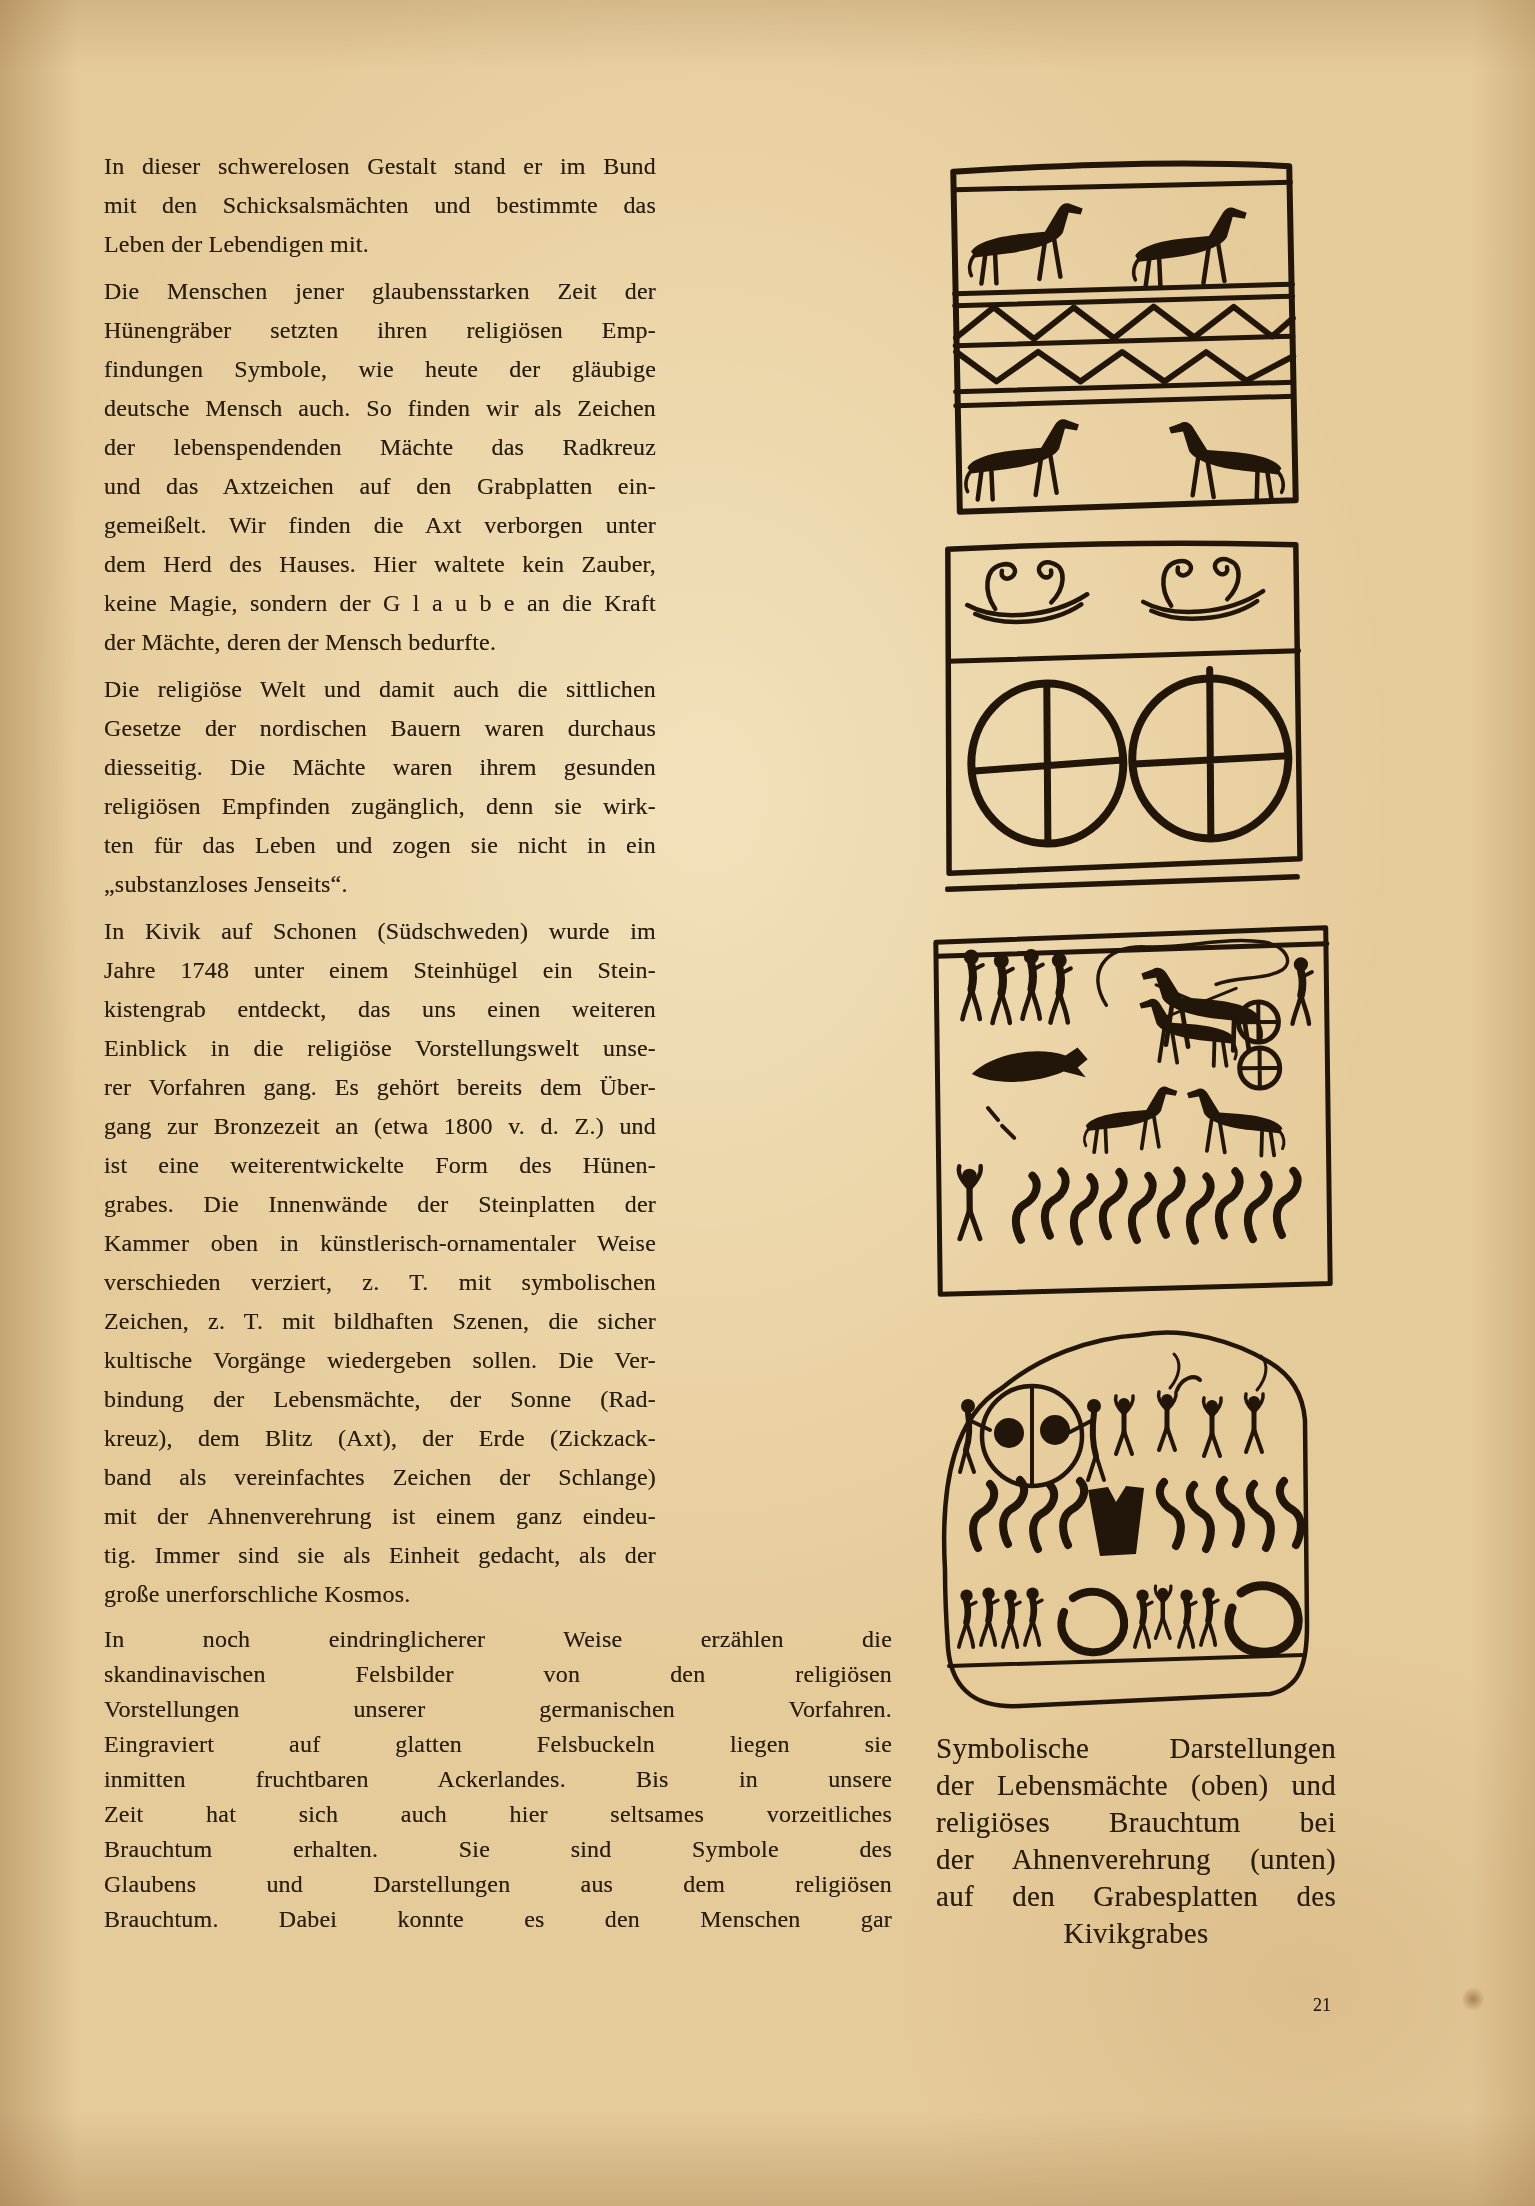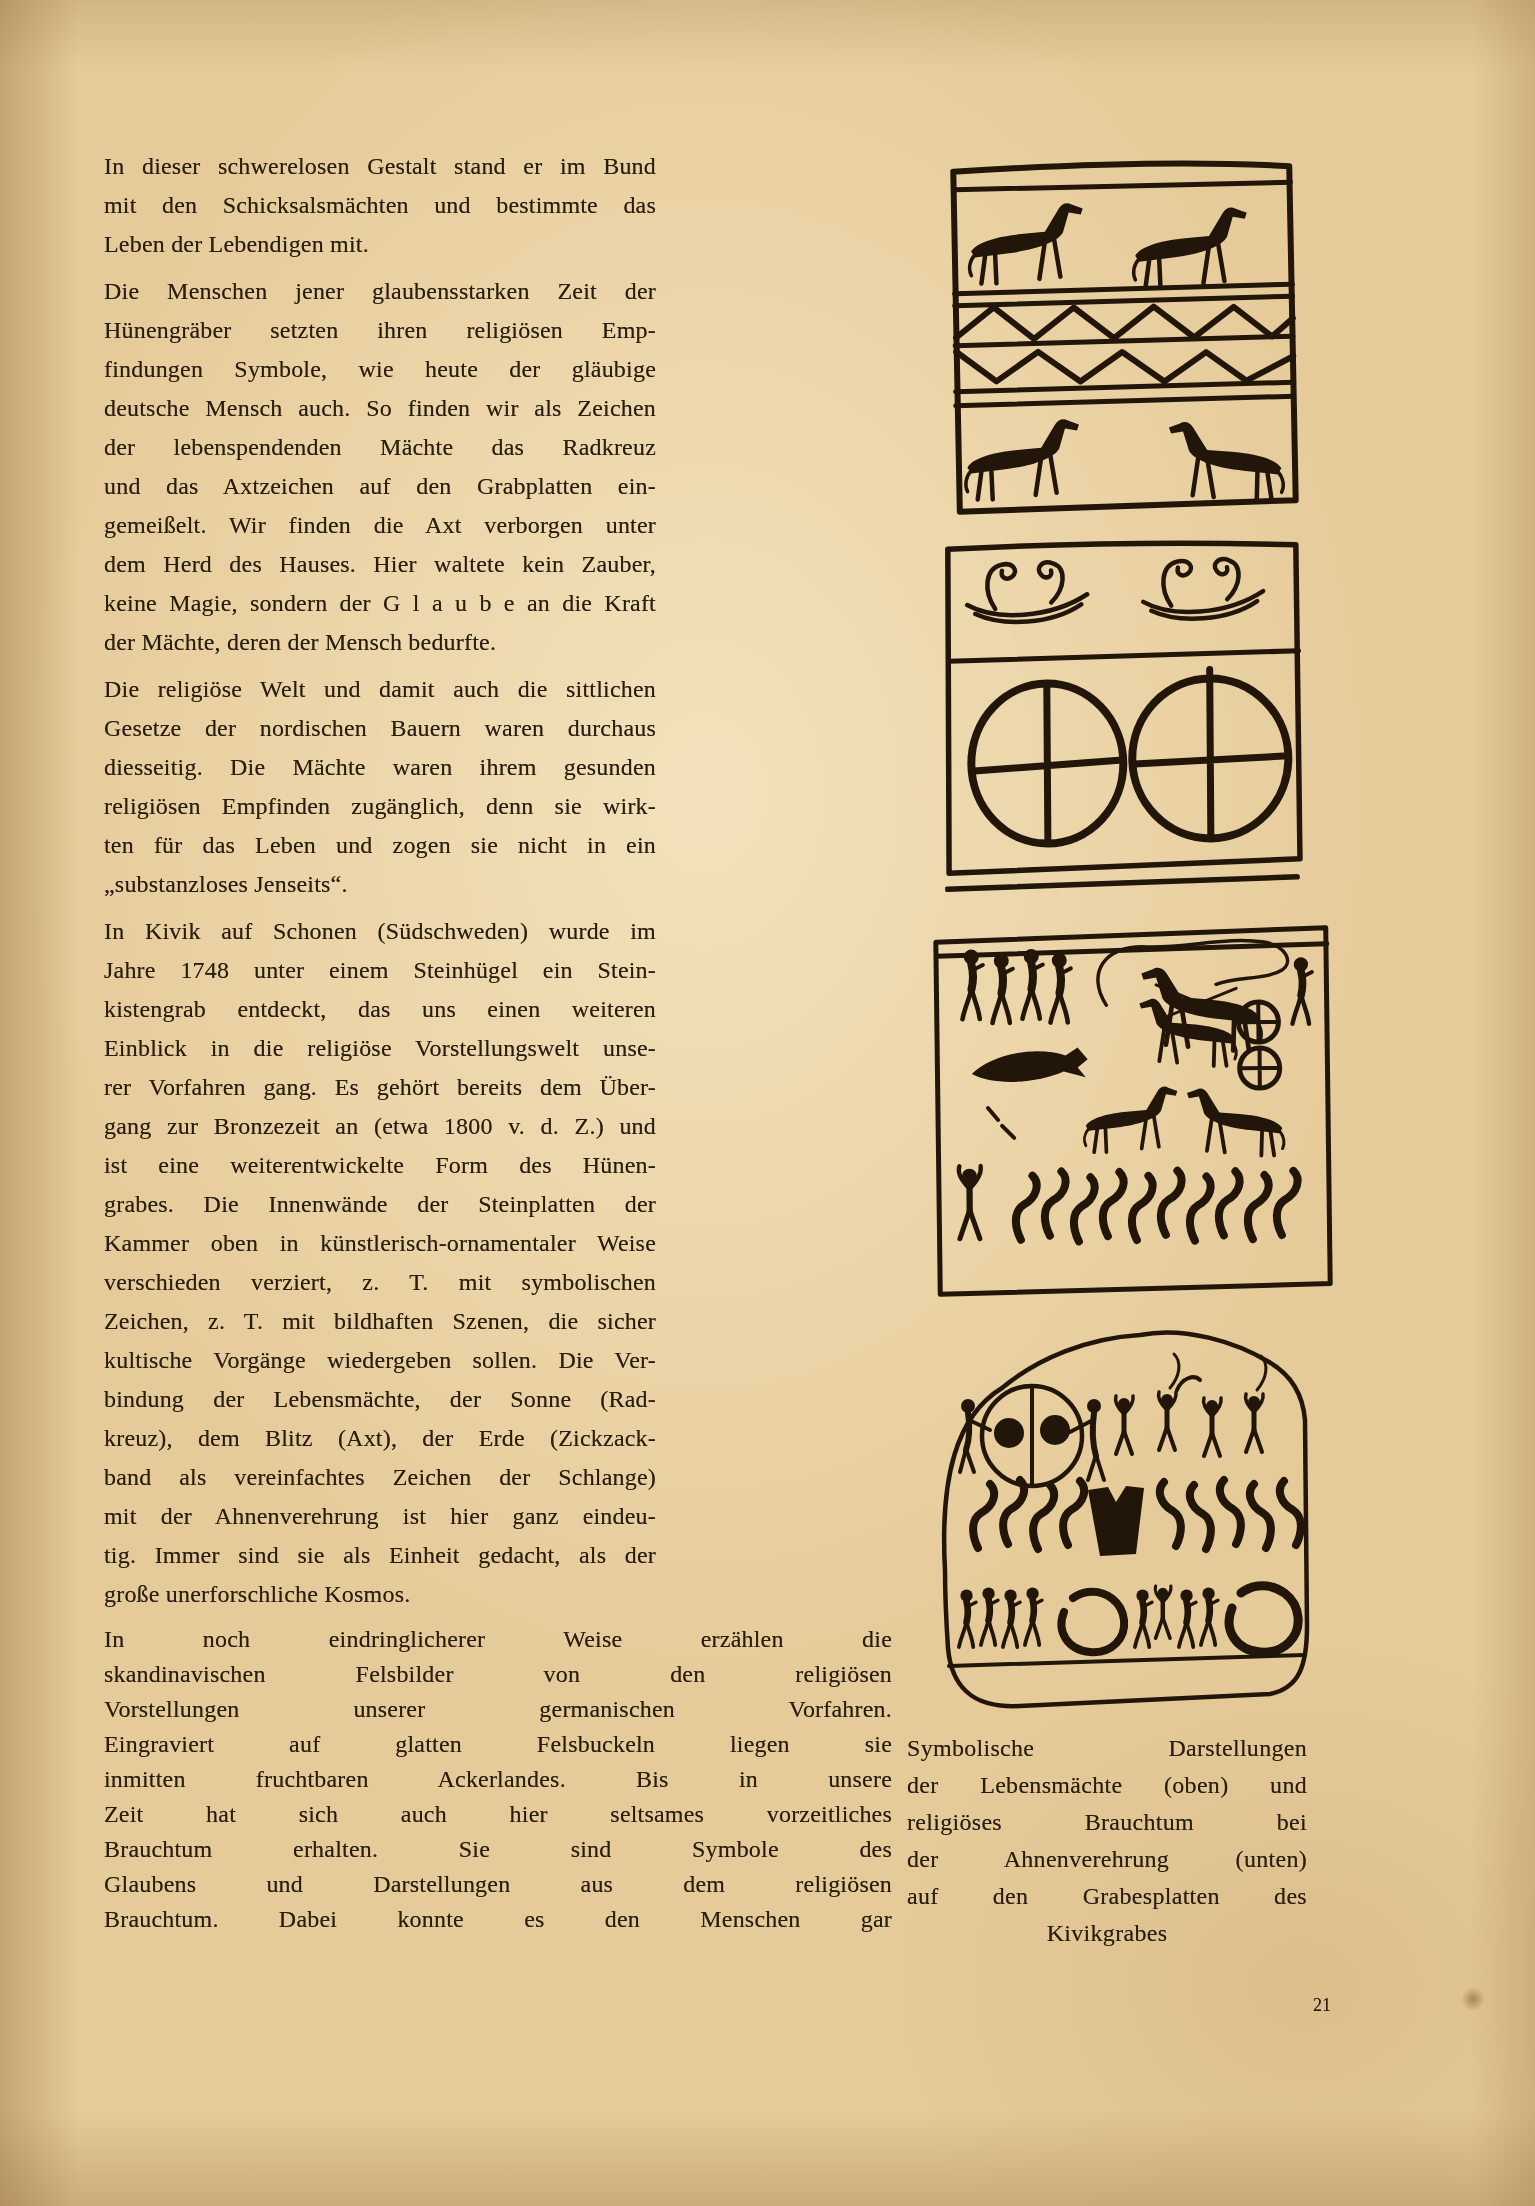--- a/index.html
+++ b/index.html
@@ -23,22 +23,22 @@
   }
   .para { margin:0 0 8px 0; }
   .line { text-align:justify; text-align-last:justify; }
   .line.last { text-align-last:left; }
   .text-col-wide {
     position:absolute; left:104px; top:1622px; width:788px;
     font-size:24px; line-height:35px; letter-spacing:0.2px;
     text-shadow:0 0 0.5px rgba(44,30,12,0.55);
   }
   .caption {
-    position:absolute; left:907px; top:1730px; width:400px;
-    font-size:24px; line-height:37px; letter-spacing:0.3px;
+    position:absolute; left:936px; top:1730px; width:400px;
+    font-size:29px; line-height:37px; letter-spacing:0.3px;
     text-shadow:0 0 0.5px rgba(44,30,12,0.55);
   }
   .caption .line.last { text-align-last:center; }
   .page-num {
     position:absolute; left:1295px; top:1990px;
     font-size:18px; line-height:30px; font-weight:normal;
     text-shadow:0 0 0.5px rgba(44,30,12,0.55);
     margin-left:18px;
   }
   .panel { position:absolute; }
@@ -134,21 +134,21 @@
         <div class="line">gang zur Bronzezeit an (etwa 1800 v. d. Z.) und</div>
         <div class="line">ist eine weiterentwickelte Form des Hünen-</div>
         <div class="line">grabes. Die Innenwände der Steinplatten der</div>
         <div class="line">Kammer oben in künstlerisch-ornamentaler Weise</div>
         <div class="line">verschieden verziert, z. T. mit symbolischen</div>
         <div class="line">Zeichen, z. T. mit bildhaften Szenen, die sicher</div>
         <div class="line">kultische Vorgänge wiedergeben sollen. Die Ver-</div>
         <div class="line">bindung der Lebensmächte, der Sonne (Rad-</div>
         <div class="line">kreuz), dem Blitz (Axt), der Erde (Zickzack-</div>
         <div class="line">band als vereinfachtes Zeichen der Schlange)</div>
-        <div class="line">mit der Ahnenverehrung ist hier ganz eindeu-</div>
+        <div class="line">mit der Ahnenverehrung ist einem ganz eindeu-</div>
         <div class="line">tig. Immer sind sie als Einheit gedacht, als der</div>
         <div class="line last">große unerforschliche Kosmos.</div>
       </div>
   </div>
 
   <div class="text-col-wide">
       <div class="line">In noch eindringlicherer Weise erzählen die</div>
       <div class="line">skandinavischen Felsbilder von den religiösen</div>
       <div class="line">Vorstellungen unserer germanischen Vorfahren.</div>
       <div class="line">Eingraviert auf glatten Felsbuckeln liegen sie</div>

